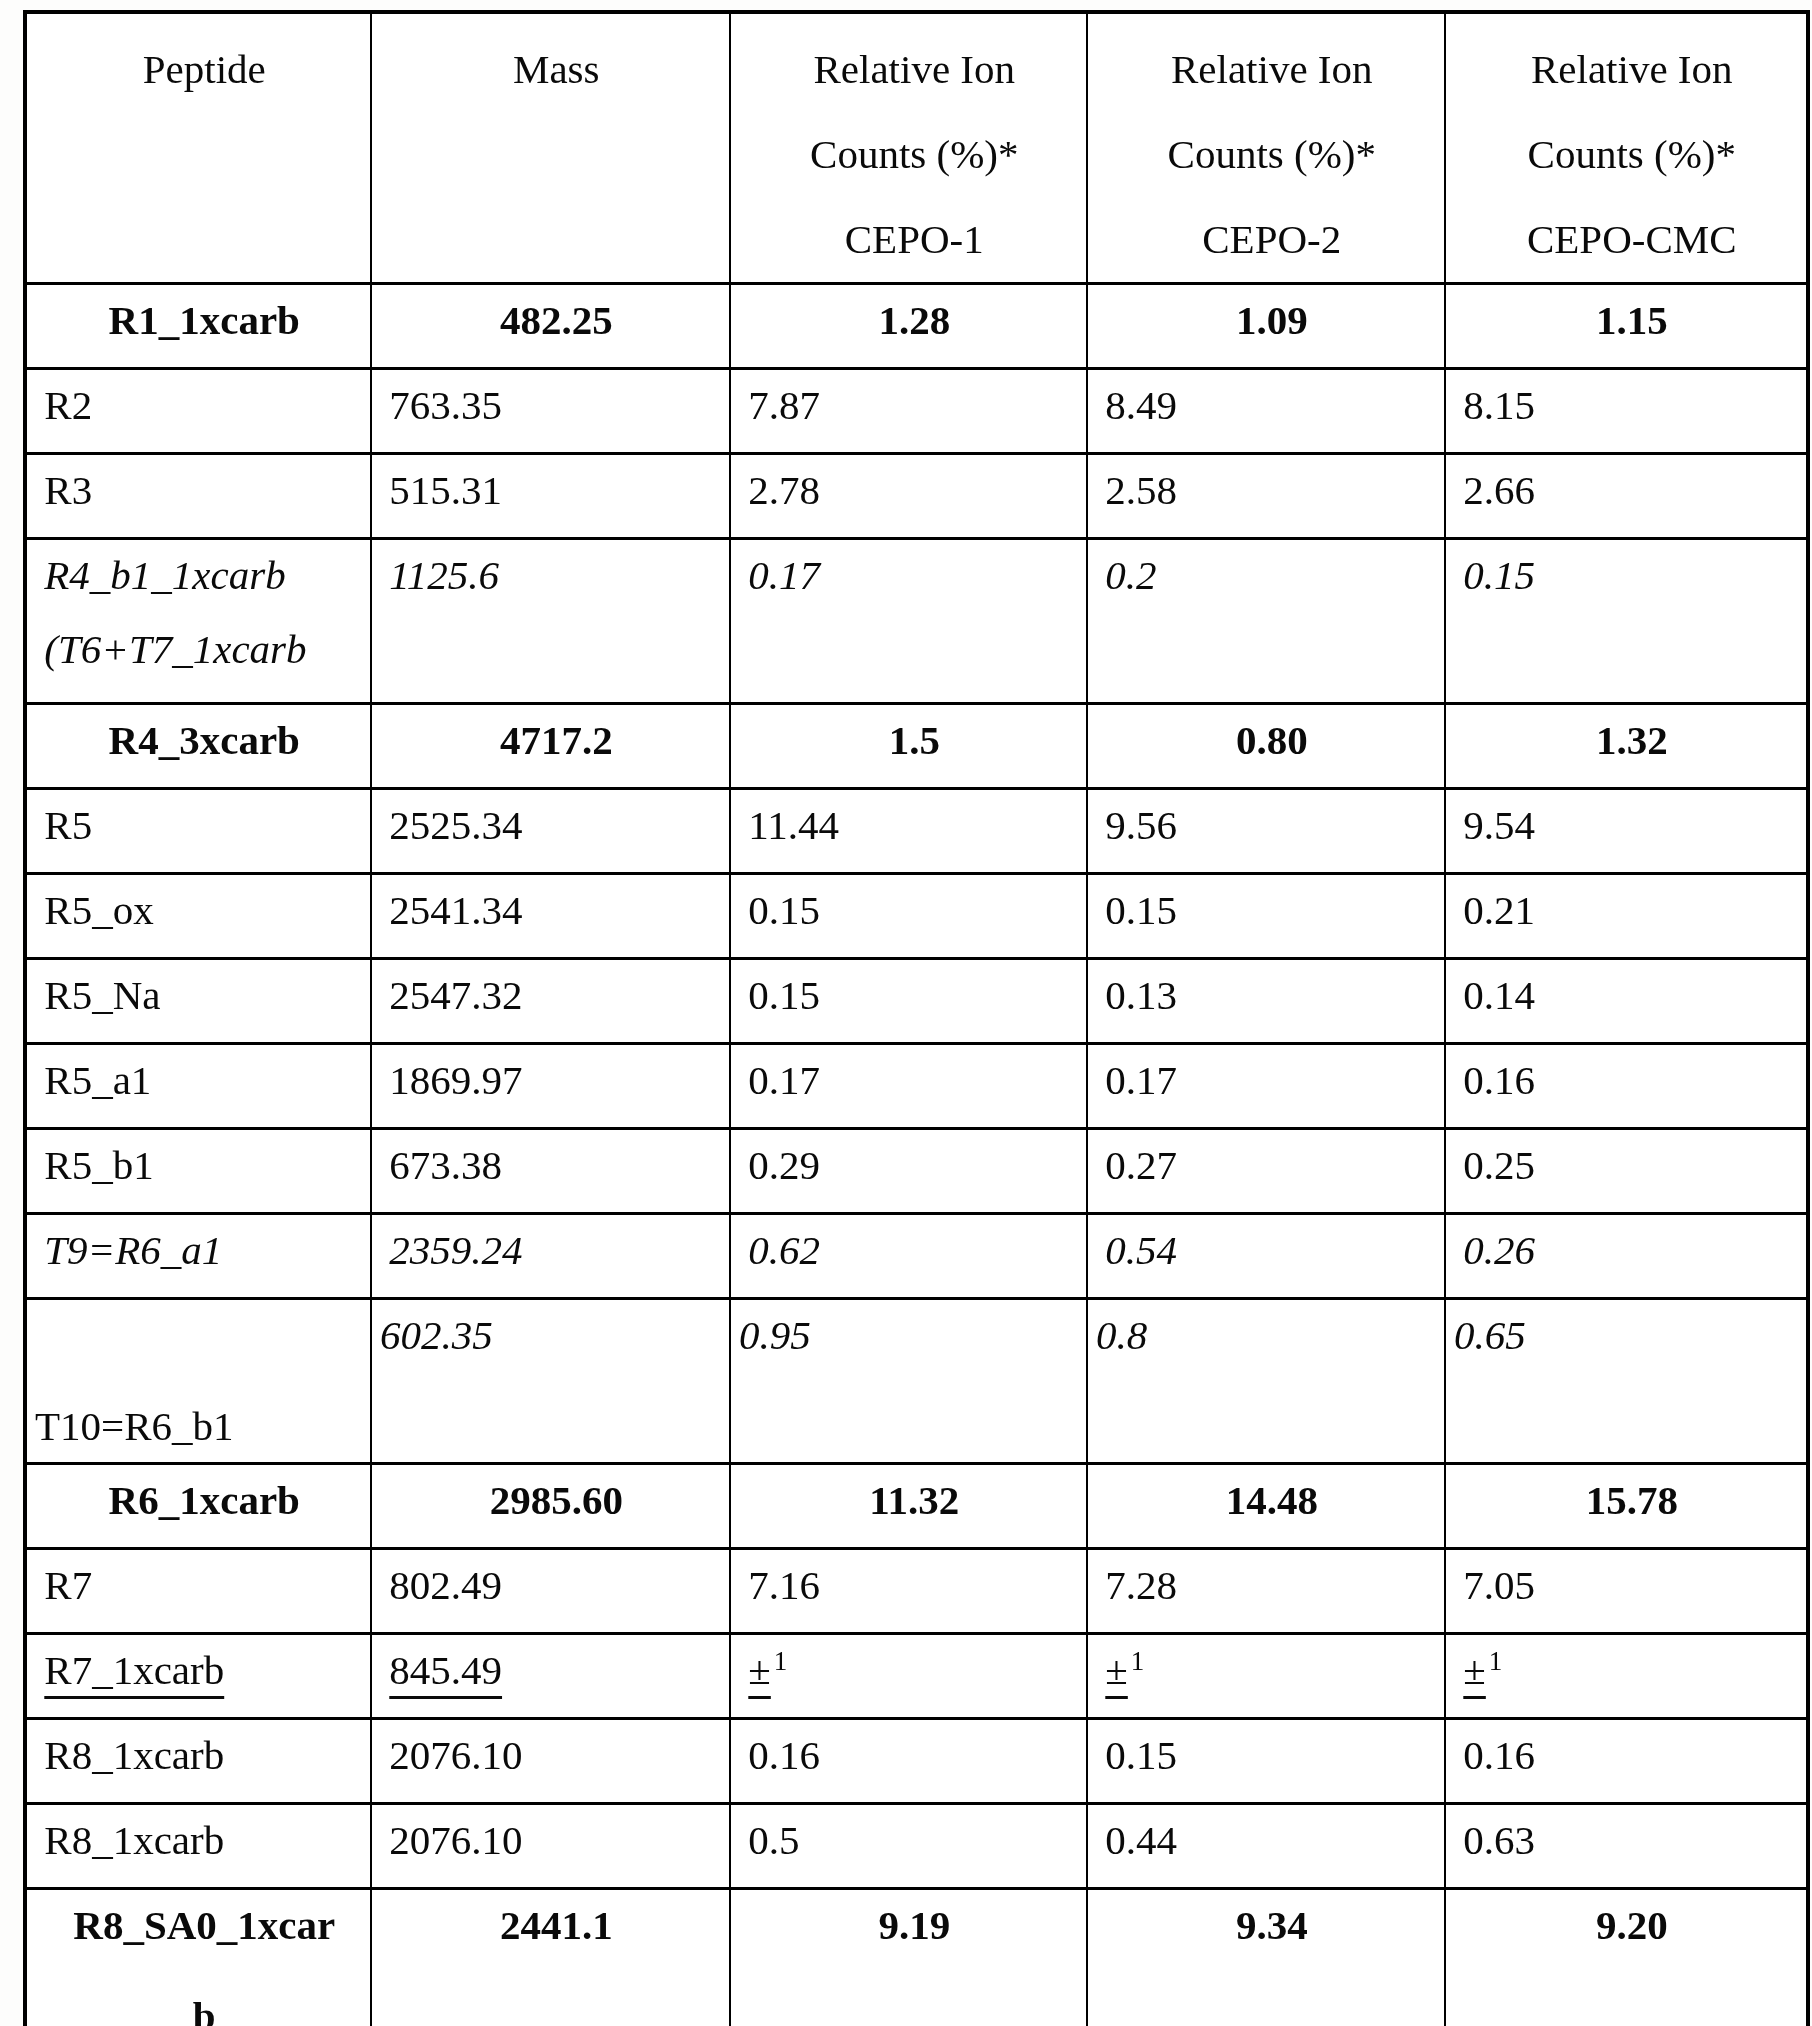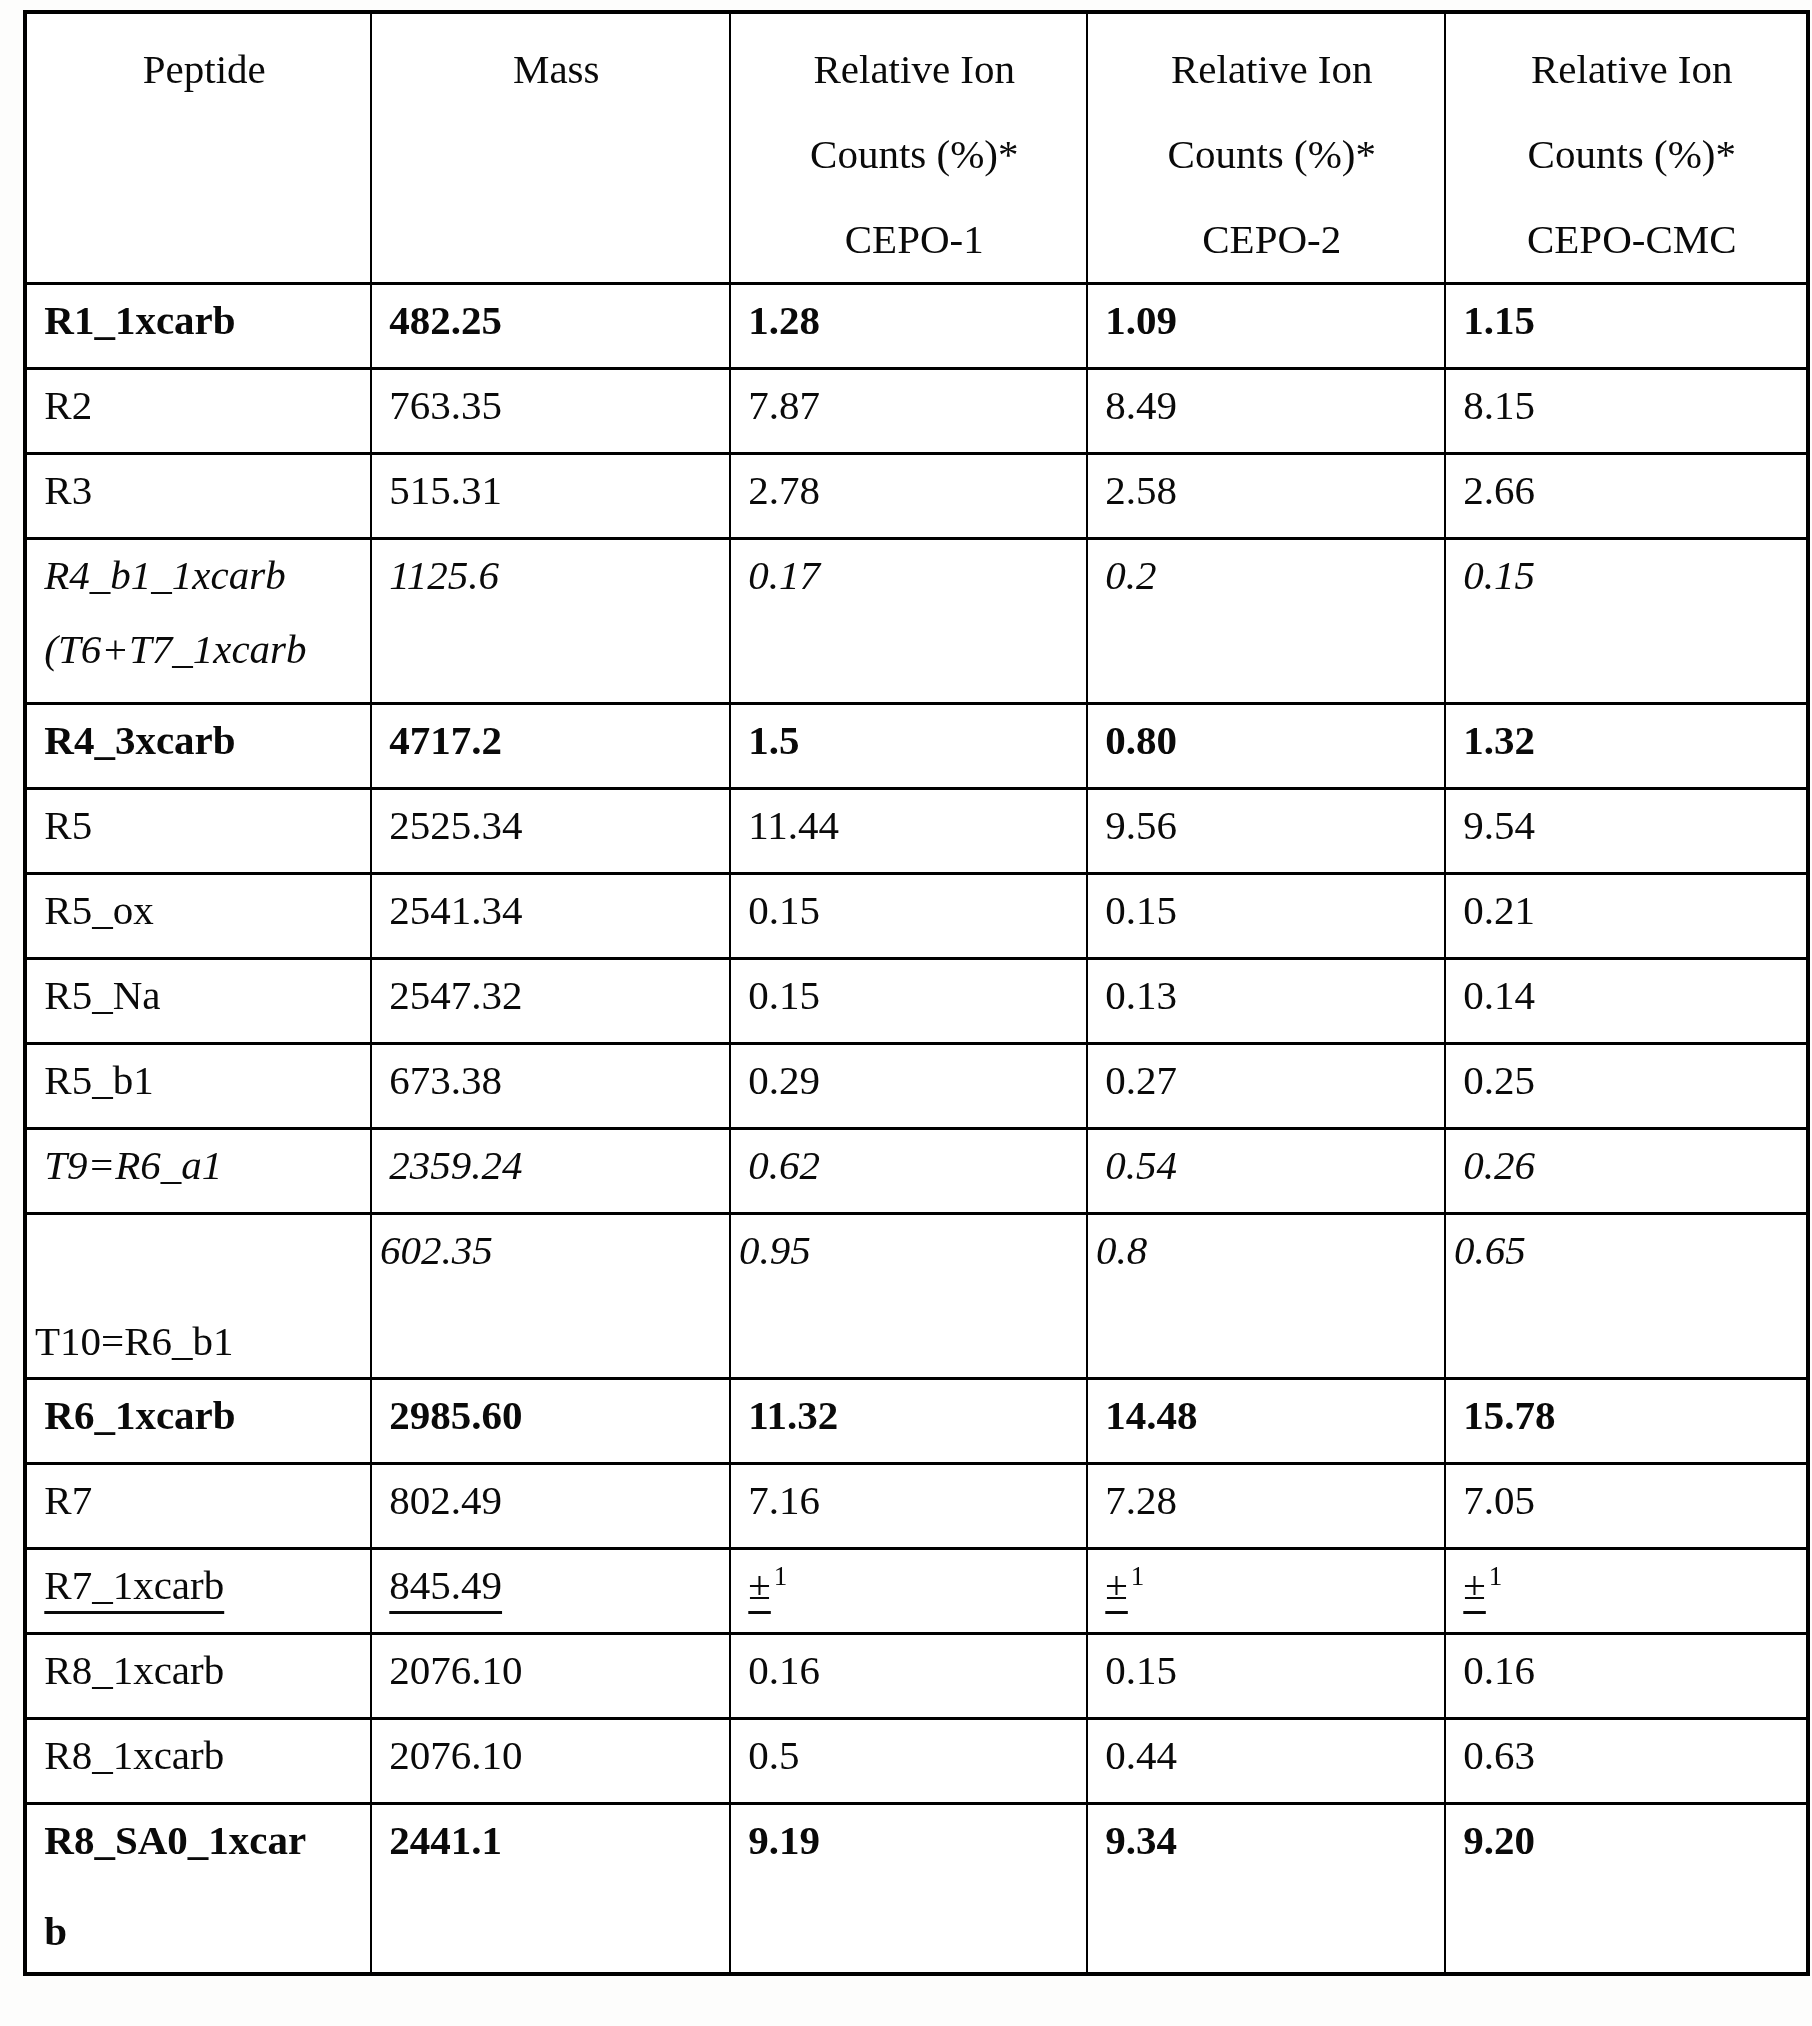--- a/index.html
+++ b/index.html
@@ -29,21 +29,21 @@
     padding:11.5px 5.8px 0 17.3px;
     overflow:hidden;
     line-height:1.18;
   }
   tr.header-row th { height:231px; font-weight:normal; padding-top:13.4px; }
   tr.header-row .hline { line-height:85px; height:85px;text-align:center; }
   tbody tr { height:85px; }
   tbody tr.tall { height:165px; }
   tbody tr.xtall { height:171px; }
 
-  tr.bold td { font-weight:bold; }
+  tr.bold td { font-weight:bold;text-align:center; }
   tr.italic td { font-style:italic; }
   tr.t10 td { font-style:italic;padding-left:8px; }
   tr.t10 td.pep { font-style:normal; }
   tr.t10 td.pep .line { margin-top:91px; }
 
   .line + .line { margin-top:25px; }
   tr.xtall .line + .line { margin-top:42px; }
 
   .ul, .pm {
     text-decoration:underline;
@@ -226,20 +226,37 @@
         </td>
         <td>
           <div class="line">0.13</div>
         </td>
         <td>
           <div class="line">0.14</div>
         </td>
       </tr>
       <tr class="">
         <td class="pep">
+          <div class="line">R5_a1</div>
+        </td>
+        <td>
+          <div class="line">1869.97</div>
+        </td>
+        <td>
+          <div class="line">0.17</div>
+        </td>
+        <td>
+          <div class="line">0.17</div>
+        </td>
+        <td>
+          <div class="line">0.16</div>
+        </td>
+      </tr>
+      <tr class="">
+        <td class="pep">
           <div class="line">R5_b1</div>
         </td>
         <td>
           <div class="line">673.38</div>
         </td>
         <td>
           <div class="line">0.29</div>
         </td>
         <td>
           <div class="line">0.27</div>

